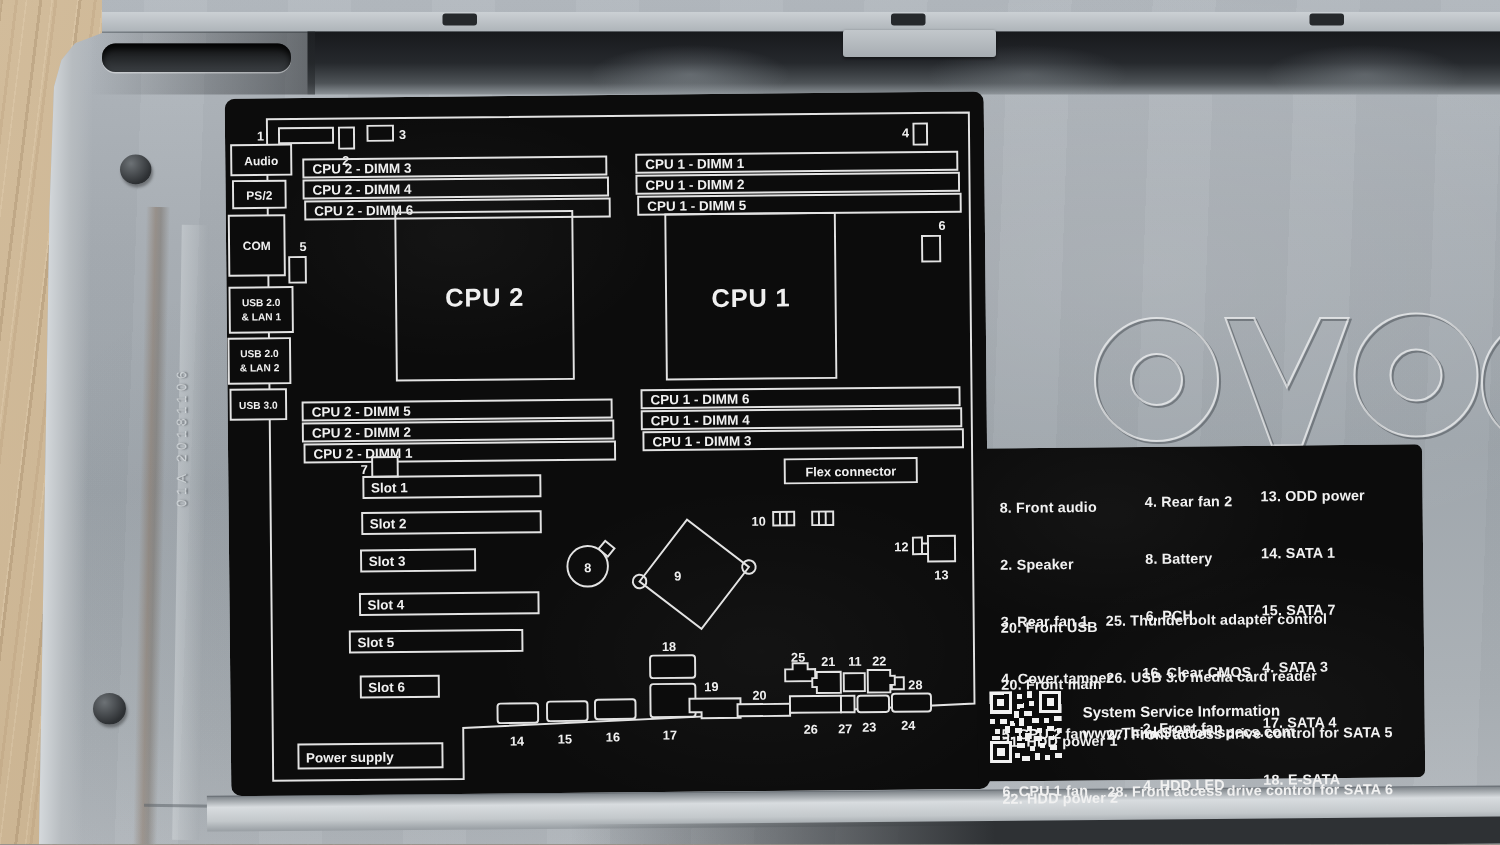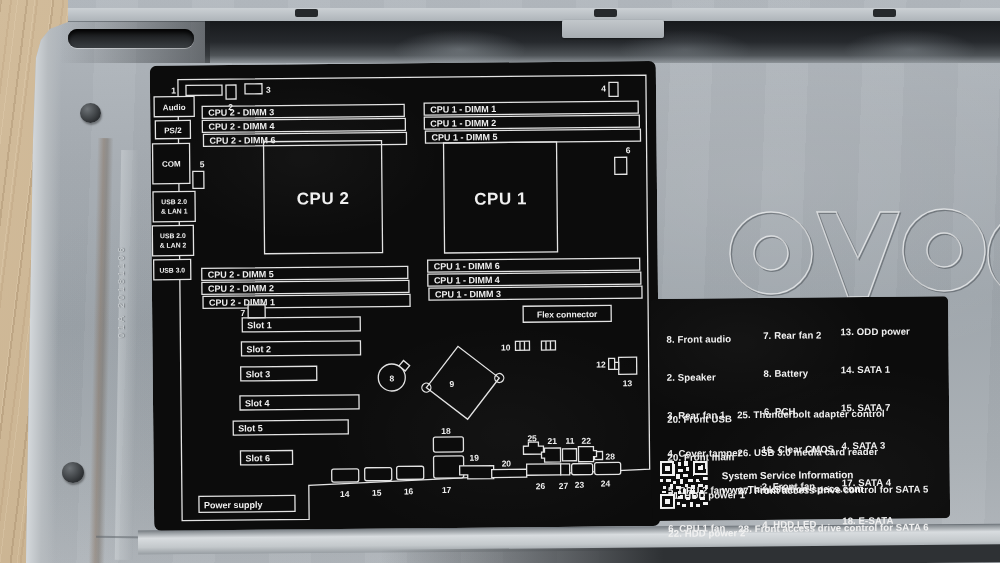--- a/index.html
+++ b/index.html
@@ -274,21 +274,21 @@
       <div class="label-legend">
         <div class="lg" style="left:16px;top:10px">
           <div>8. Front audio</div>
           <div>2. Speaker</div>
           <div>3. Rear fan 1</div>
           <div>4. Cover tamper</div>
           <div>5. CPU 2 fan</div>
           <div>6. CPU 1 fan</div>
         </div>
         <div class="lg" style="left:110px;top:7px">
-          <div> 7. Rear fan 2</div>
+          <div> 4. Rear fan 2</div>
           <div> 8. Battery</div>
           <div> 6. PCH</div>
           <div>16. Clear CMOS</div>
           <div>2. Front fan</div>
           <div>4. HDD LED</div>
         </div>
         <div class="lg" style="left:190px;top:4px">
           <div>13. ODD power</div>
           <div>14. SATA 1</div>
           <div>15. SATA 7</div>

